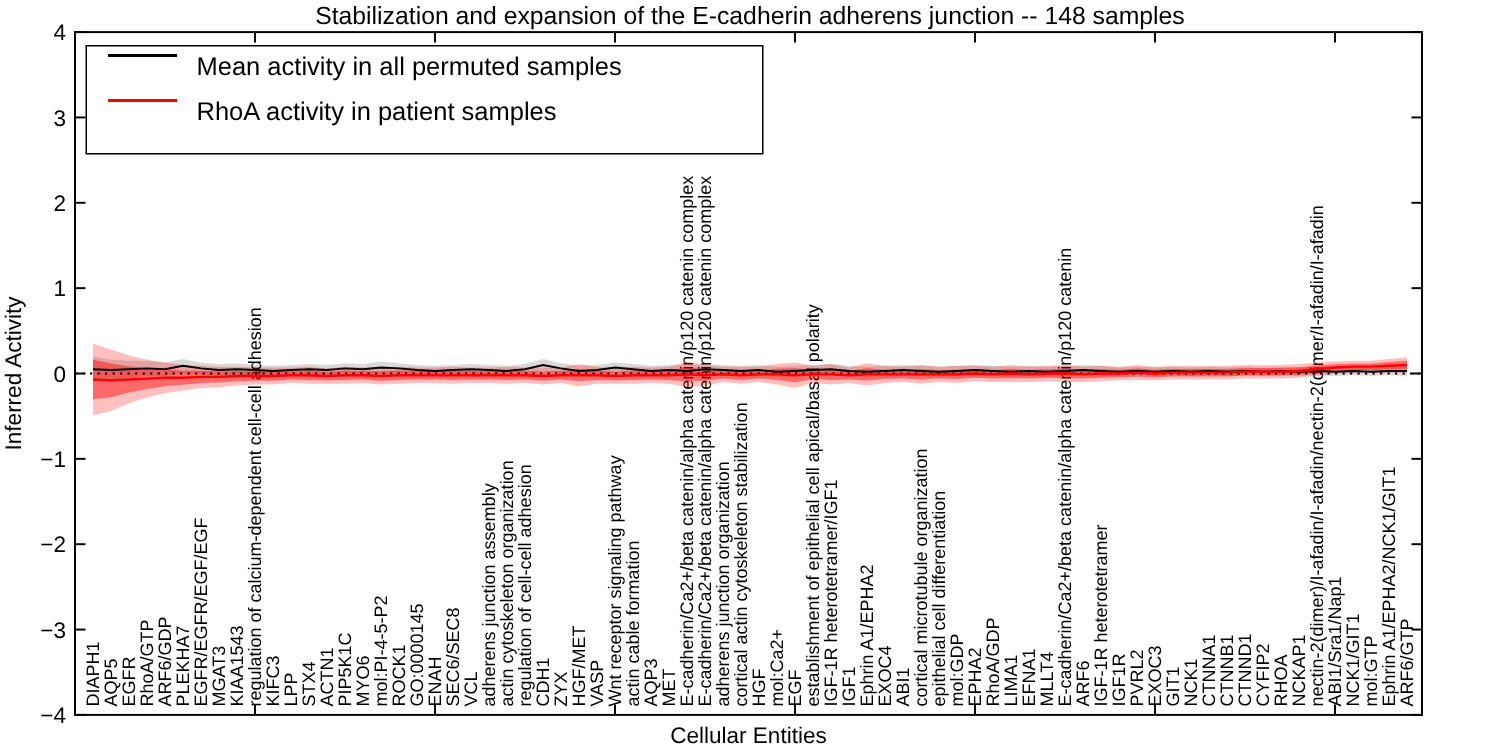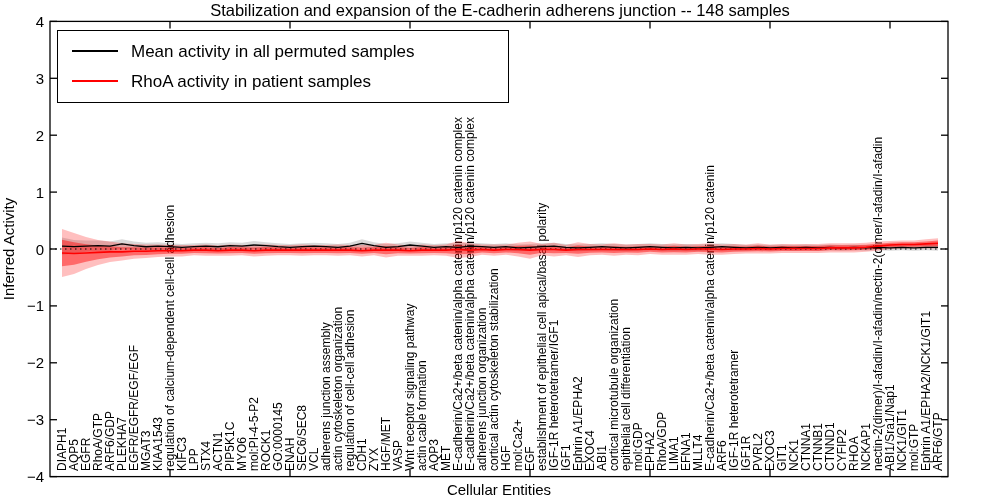--- a/index.html
+++ b/index.html
@@ -14,21 +14,21 @@
   #legend{
     position:absolute;
     left:57px;top:30px;
     width:452px;
     background:#ffffff;
     border:1.5px solid #000000;
     box-sizing:border-box;
     padding:5px 0 6px 0;
     z-index:5;
   }
-  .legend-row{display:flex;align-items:center;height:30px;}
+  .legend-row{display:flex;align-items:flex-start;height:30px;}
   .legend-swatch{width:46px;height:0;border-top-style:solid;border-top-width:2px;margin:0 13px 0 14px;}
   .legend-label{font-size:17px;color:#000000;line-height:1;}
 </style>
 </head>
 <body>
 
 <div id="figure">
   <svg id="plot-svg" width="1000" height="500" viewBox="0 0 1000 500">
     <text id="chart-title" x="500" y="16" text-anchor="middle" font-size="16.5" fill="#000000">Stabilization and expansion of the E-cadherin adherens junction -- 148 samples</text>
     <g id="g-xlabels">

